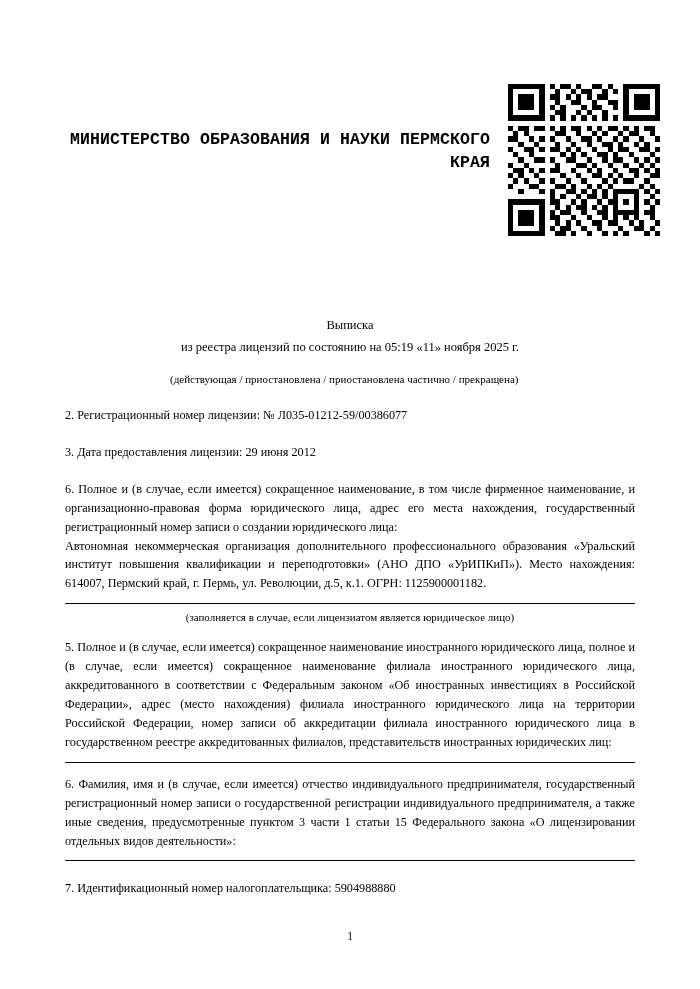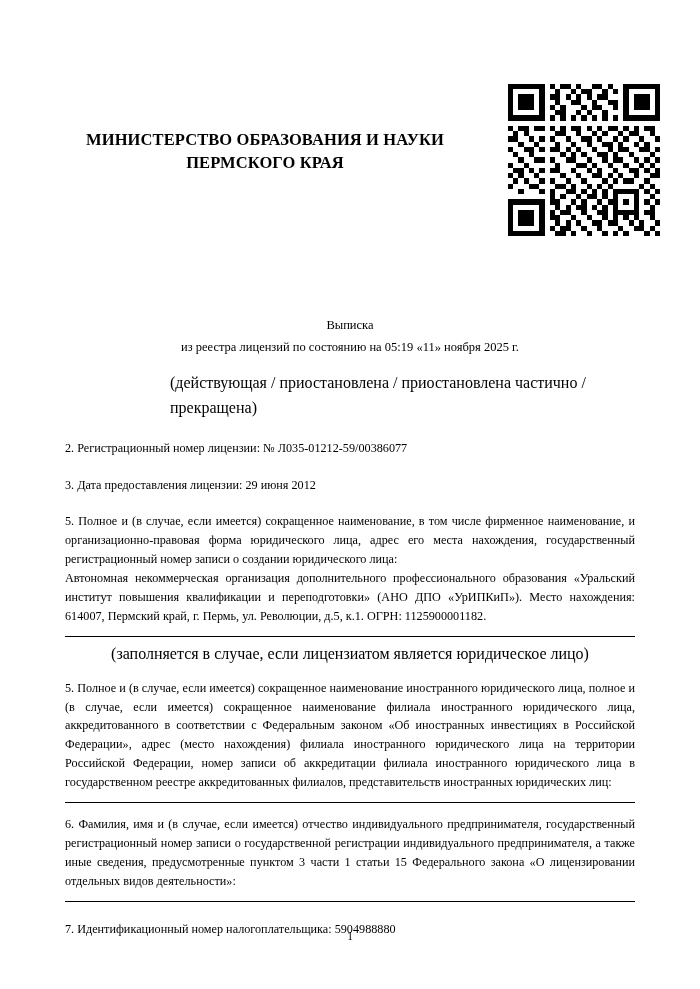--- a/index.html
+++ b/index.html
@@ -30,21 +30,22 @@
     width: 152px;
     height: 152px;
   }
   .qr svg { display: block; }
 
   .header-block {
     position: absolute;
     top: 128px;
     left: 40px;
     width: 450px;
-    text-align: center;
+    text-align: right;
+    font-family: Liberation Mono, monospace;
   }
   .ministry-title {
     font-size: 16.5px;
     font-weight: bold;
     line-height: 1.42;
     letter-spacing: 0.1px;
   }
   .organ-caption {
     font-size: 9.5px;
     margin-top: 7px;
@@ -73,21 +74,21 @@
   }
   .item-para {
     text-align: justify;
     text-justify: inter-word;
   }
   .spacer-12 { height: 12px; }
   .spacer-18 { height: 18px; }
 
   .sub-caption {
     text-align: center;
-    font-size: 16px;
+    font-size: 11px;
     margin-top: 5px;
   }
   .sub-caption.indent-left {
     text-align: left;
     padding-left: 105px;
   }
   .rule {
     border: none;
     border-top: 1px solid #000;
     margin: 10px 0 0 0;
@@ -386,21 +387,21 @@
 
     <div class="spacer-18"></div>
 
     <div class="item">
       <div class="item-para">3. Дата предоставления лицензии: 29 июня 2012</div>
     </div>
 
     <div class="spacer-18"></div>
 
     <div class="item">
-      <div class="item-para">5. Полное и (в случае, если имеется) сокращенное наименование, в том числе фирменное наименование, и организационно-правовая форма юридического лица, адрес его места нахождения, государственный регистрационный номер записи о создании юридического лица:</div>
+      <div class="item-para">6. Полное и (в случае, если имеется) сокращенное наименование, в том числе фирменное наименование, и организационно-правовая форма юридического лица, адрес его места нахождения, государственный регистрационный номер записи о создании юридического лица:</div>
       <div class="item-para">Автономная некоммерческая организация дополнительного профессионального образования «Уральский институт повышения квалификации и переподготовки» (АНО ДПО «УрИПКиП»). Место нахождения: 614007, Пермский край, г. Пермь, ул. Революции, д.5, к.1. ОГРН: 1125900001182.</div>
       <hr class="rule">
       <div class="sub-caption">(заполняется в случае, если лицензиатом является юридическое лицо)</div>
     </div>
 
     <div class="spacer-12"></div>
 
     <div class="item">
       <div class="item-para">5. Полное и (в случае, если имеется) сокращенное наименование иностранного юридического лица, полное и (в случае, если имеется) сокращенное наименование филиала иностранного юридического лица, аккредитованного в соответствии с Федеральным законом «Об иностранных инвестициях в Российской Федерации», адрес (место нахождения) филиала иностранного юридического лица на территории Российской Федерации, номер записи об аккредитации филиала иностранного юридического лица в государственном реестре аккредитованных филиалов, представительств иностранных юридических лиц:</div>
       <hr class="rule">

